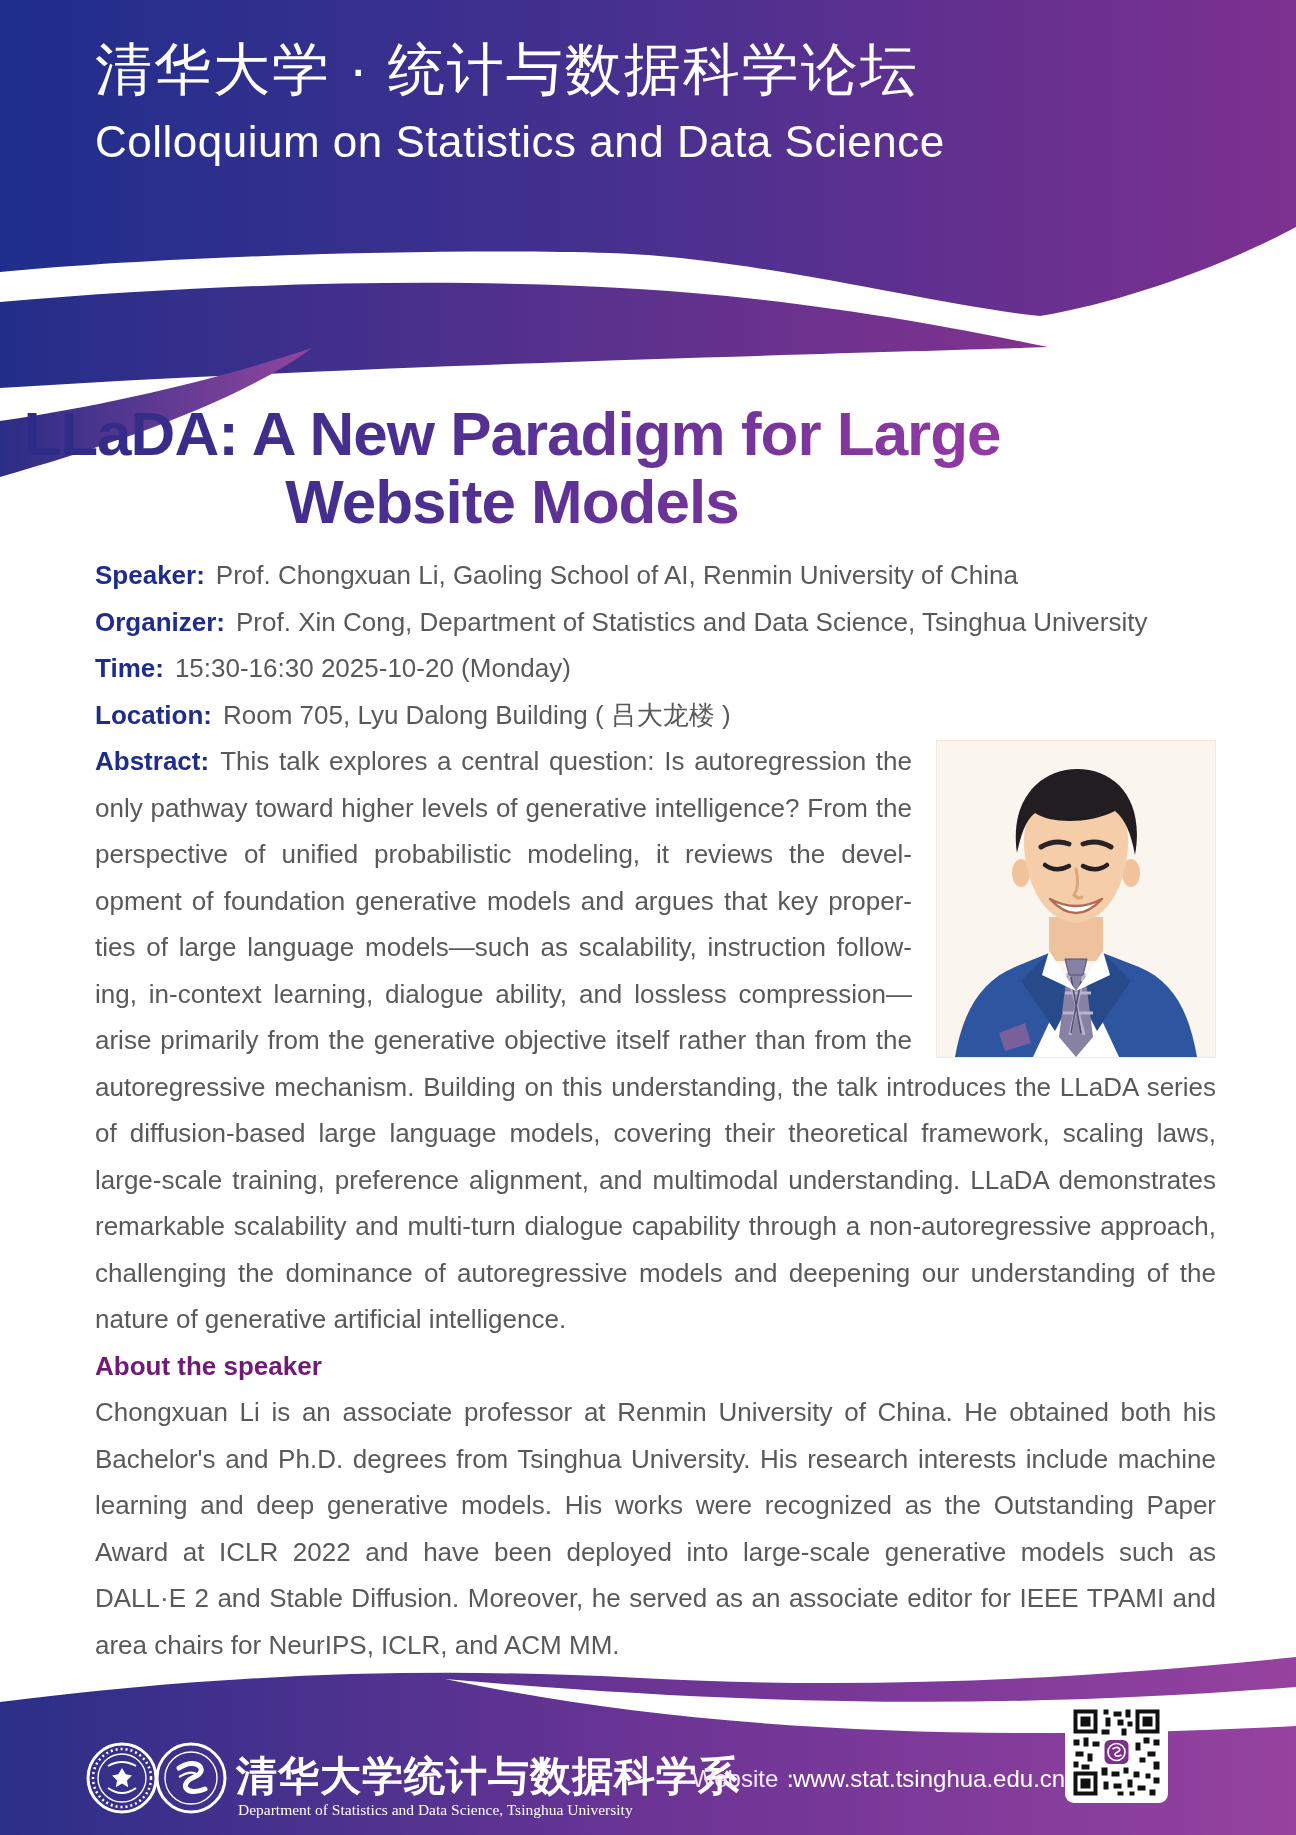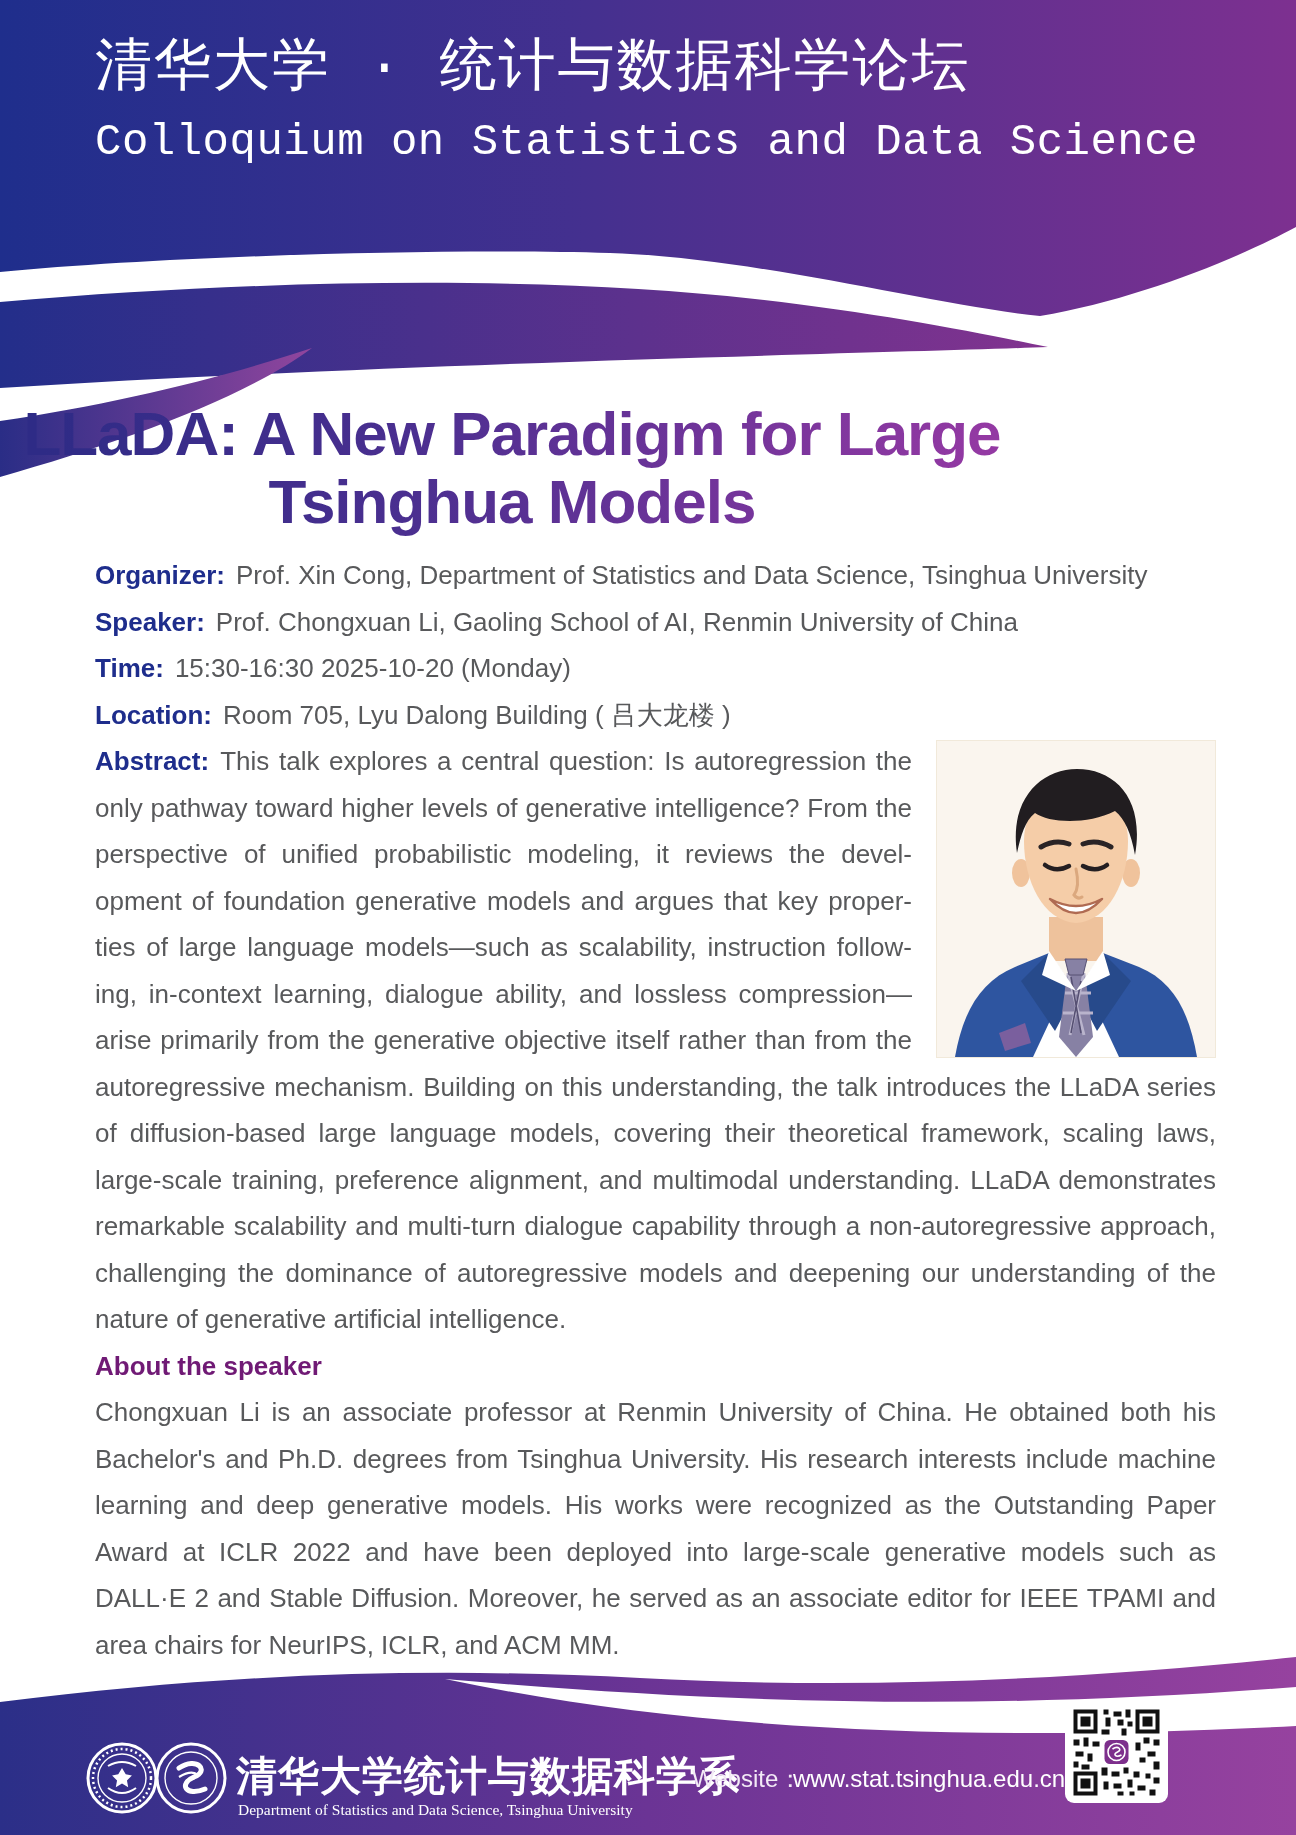--- a/index.html
+++ b/index.html
@@ -5,21 +5,21 @@
   html,body{margin:0;padding:0;background:#e8e8e8;}
   .page{
     position:relative;width:1296px;height:1835px;margin:0 auto;
     background:#ffffff;overflow:hidden;
     font-family:"Liberation Sans","DejaVu Sans",sans-serif;
   }
   svg{display:block}
   .abs{position:absolute}
 
   
-  .hdr-text{position:absolute;left:95px;top:36px;color:#ffffff;font-family:Liberation Mono, monospace;}
+  .hdr-text{position:absolute;left:95px;top:36px;color:#ffffff;}
   .hdr-zh{font-size:57px;font-weight:500;letter-spacing:2px;line-height:66px;}
   .hdr-en{font-size:44px;font-weight:300;letter-spacing:.5px;line-height:52px;margin-top:14px;}
 
   
   .title{
     position:absolute;left:0;top:400px;width:1024px;text-align:center;
     font-size:62px;font-weight:700;line-height:68px;letter-spacing:-1px;
   }
   .title .grad{
     display:inline-block;
@@ -72,31 +72,31 @@
   </svg>
 
   <div class="hdr-text">
     <div class="hdr-zh">清华大学 · 统计与数据科学论坛</div>
     <div class="hdr-en">Colloquium on Statistics and Data Science</div>
   </div>
 
   <div class="title">
     <span class="grad">
       <span>LLaDA: A New Paradigm for Large</span><br>
-      <span>Tsinghua Models</span>
+      <span>Website Models</span>
     </span>
   </div>
 
   <div class="main">
 
     <div class="info-line">
+      <span class="lbl">Speaker:</span><span>Prof. Chongxuan Li, Gaoling School of AI, Renmin University of China</span>
+    </div>
+    <div class="info-line">
       <span class="lbl">Organizer:</span><span>Prof. Xin Cong, Department of Statistics and Data Science, Tsinghua University</span>
-    </div>
-    <div class="info-line">
-      <span class="lbl">Speaker:</span><span>Prof. Chongxuan Li, Gaoling School of AI, Renmin University of China</span>
     </div>
     <div class="info-line">
       <span class="lbl">Time:</span><span>15:30-16:30 2025-10-20 (Monday)</span>
     </div>
     <div class="info-line">
       <span class="lbl">Location:</span><span>Room 705, Lyu Dalong Building ( 吕大龙楼 )</span>
     </div>
 
     <p class="para">
       <span class="photo-float">

